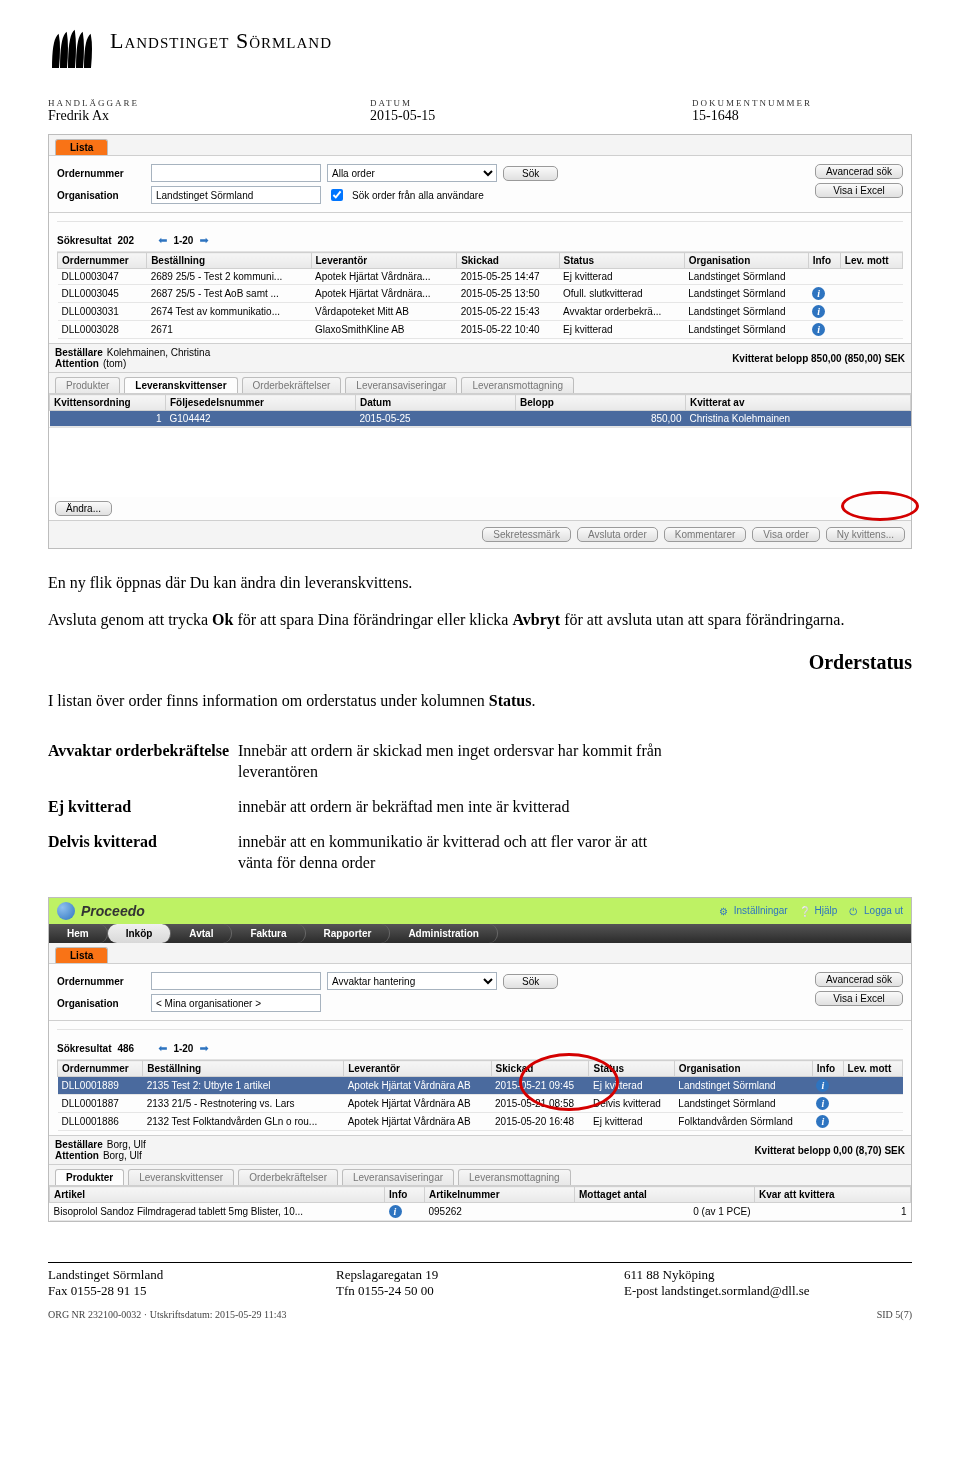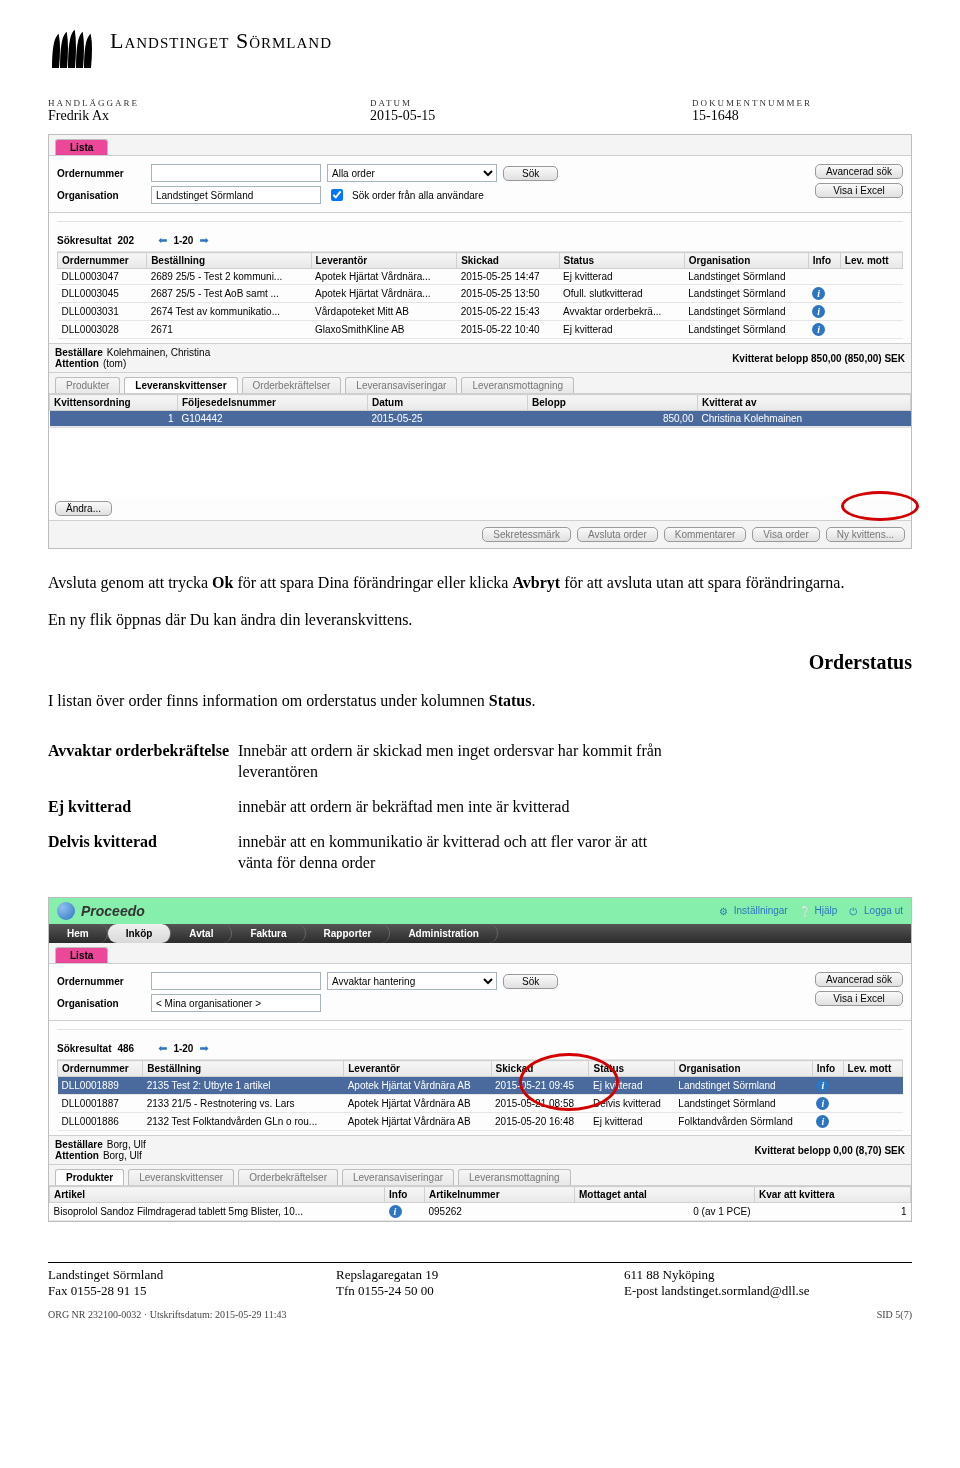--- a/index.html
+++ b/index.html
@@ -24,21 +24,21 @@
   
   .appwin {
     font-family: Verdana, Arial, sans-serif;
     font-size: 10px;
     background: #f4f4f4;
     border: 1px solid #bdbdbd;
     margin: 10px 0 24px 0;
   }
   .tab {
     display: inline-block;
-    background: #ec4899;
+    background: #f97316;
     border: 1px solid #bdbdbd;
     border-bottom: none;
     border-radius: 3px 3px 0 0;
     padding: 2px 14px;
     margin: 4px 0 0 6px;
     font-weight: bold;
   }
   .panel {
     background: #fdfdfd;
     border-top: 1px solid #cfcfcf;
@@ -111,21 +111,21 @@
   }
 
   .prose { margin: 10px 0; font-size: 16px; line-height:1.3; }
   .prose h2{ font-size:20px; margin:18px 0 8px 0;text-align:right; }
   .deftable { display:table; border-spacing:0 14px; }
   .defrow { display:table-row; }
   .defk { display:table-cell; width:190px; font-weight:bold; vertical-align:top; }
   .defv { display:table-cell; vertical-align:top; max-width:440px; }
 
   
-  .topbar2{display:flex;align-items:center;justify-content:space-between;background:#86efac;padding:4px 8px;}
+  .topbar2{display:flex;align-items:center;justify-content:space-between;background:#bef264;padding:4px 8px;}
   .proc-logo{display:flex;align-items:center;gap:6px;font-family:Arial;}
   .proc-logo .ball{width:18px;height:18px;border-radius:50%;background:radial-gradient(circle at 30% 30%,#8fc0ef,#2e74c0);}
   .proc-logo .name{font-style:italic;font-weight:bold;font-size:14px;color:#333;}
   .toplinks{display:flex;gap:12px;font-size:10px;color:#2e74c0;}
   .toplinks .ic{display:inline-block;width:12px;height:12px;vertical-align:middle;}
   .navbar2{display:flex;background:linear-gradient(#555,#2b2b2b);}
   .navbar2 .ntab{color:#fff;padding:4px 18px;border-right:1px solid #666;font-weight:bold;border-radius:9px;}
   .navbar2 .ntab.active{background:linear-gradient(#f0f0f0,#d8d8d8);color:#000;}
   .crumbs{background:#efefef;padding:3px 8px;font-size:10px;border-bottom:1px solid #cfcfcf;}
   .crumbs a{color:#333;text-decoration:none;}
@@ -275,21 +275,21 @@
       <span class="subtab">Produkter</span>
       <span class="subtab active">Leveranskvittenser</span>
       <span class="subtab">Orderbekräftelser</span>
       <span class="subtab">Leveransaviseringar</span>
       <span class="subtab">Leveransmottagning</span>
     </div>
     <div class="panel" style="padding:0;">
       <table class="grid">
         <thead>
             <tr>
-          <th style="width:128px;">Kvittensordning</th>
+          <th style="width:116px;">Kvittensordning</th>
           <th style="width:190px;">Följesedelsnummer</th>
           <th style="width:160px;">Datum</th>
           <th style="width:170px;">Belopp</th>
           <th>Kvitterat av</th>
         </tr>
           </thead>
         <tbody class="seltable">
             <tr>
           <td style="text-align:right;">1</td>
           <td>G104442</td>
@@ -308,24 +308,24 @@
     <div class="bottom-btns">
       <button class="btn">Sekretessmärk</button>
       <button class="btn">Avsluta order</button>
       <button class="btn">Kommentarer</button>
       <button class="btn">Visa order</button>
       <button class="btn">Ny kvittens...</button>
     </div>
   </div>
 
   <div class="prose">
+    <p>En ny flik öppnas där Du kan ändra din leveranskvittens.</p>
     <p>
       <span>Avsluta genom att trycka </span><b>Ok</b><span> för att spara Dina förändringar eller klicka </span><b>Avbryt</b><span> för att avsluta utan att spara förändringarna.</span>
     </p>
-    <p>En ny flik öppnas där Du kan ändra din leveranskvittens.</p>
     <h2>Orderstatus</h2>
     <p>
       <span>I listan över order finns information om orderstatus under kolumnen </span><b>Status</b><span>.</span>
     </p>
     <div class="deftable" id="defs">
         <div class="defrow">
           <div class="defk">Avvaktar orderbekräftelse</div>
           <div class="defv">Innebär att ordern är skickad men inget ordersvar har kommit från leverantören</div>
         </div>
         <div class="defrow">

